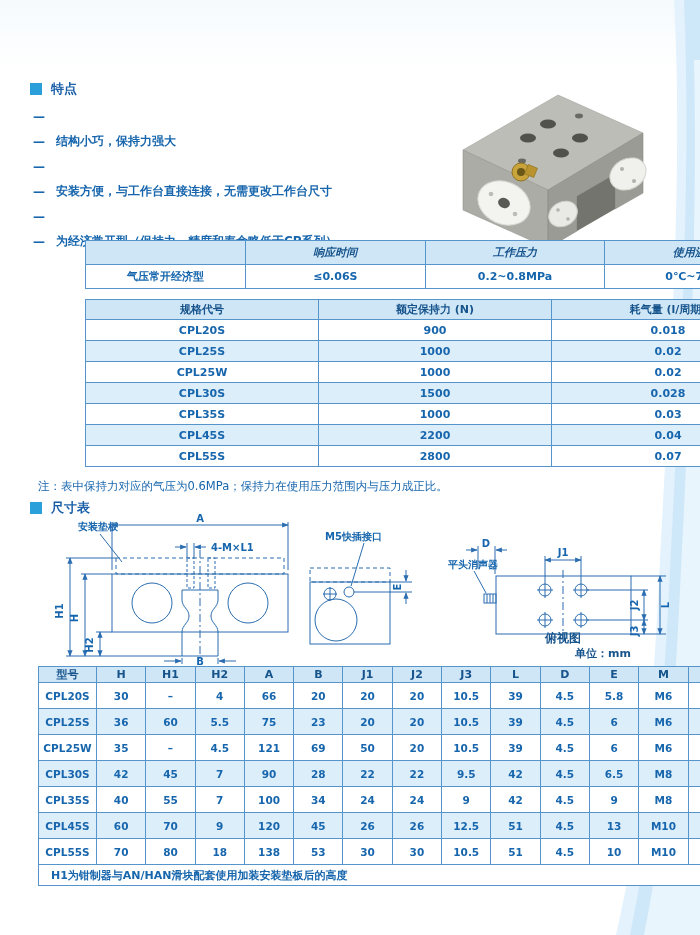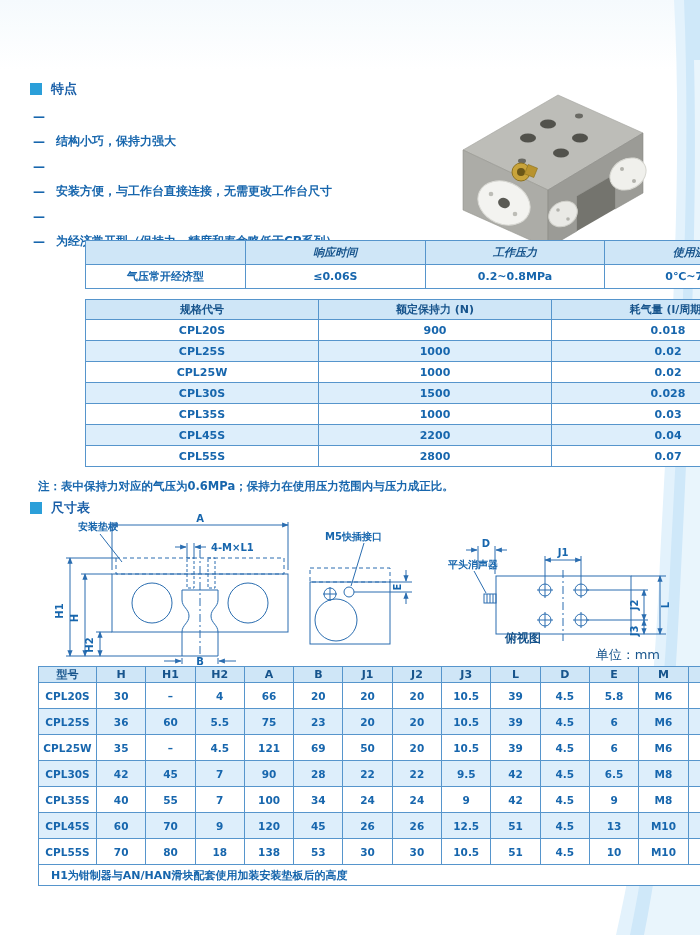--- a/index.html
+++ b/index.html
@@ -38,23 +38,23 @@
   .spec th { height:20px; }
   .spec td { height:21px; }
 
   .dim { width:624px; }
   .dim th { height:14px; }
   .dim td { height:26px; font-size:10.5px; }
   .dim th:first-child, .dim td:first-child { width:58px; }
   .dim tfoot td { background:#ffffff; text-align:left; padding-left:12px;
     height:21px; color:#1766ad; font-size:11px; }
 
-  .note { font-size:11.5px; font-weight:bold; color:#1766ad; white-space:nowrap; }
-  .caption { font-size:12px; font-weight:bold; color:#17548c; text-align:left; }
-  .unit { font-size:13px; font-weight:normal; color:#17548c; text-align:right; }
+  .note { font-size:11.5px; font-weight:normal; color:#1766ad; white-space:nowrap; }
+  .caption { font-size:12px; font-weight:bold; color:#17548c; text-align:center; }
+  .unit { font-size:11px; font-weight:bold; color:#17548c; text-align:left; }
 
   
   .dwg line, .dwg rect, .dwg circle, .dwg path, .dwg polyline
     { stroke:#2a6db0; fill:none; stroke-width:1; }
   .dwg marker path { fill:#2a6db0; stroke:none; }
   .dwg text { fill:#1766ad; stroke:none; font-size:10px; font-weight:bold;
     font-family:"DejaVu Sans",sans-serif; }
 </style>
 </head>
 <body>

